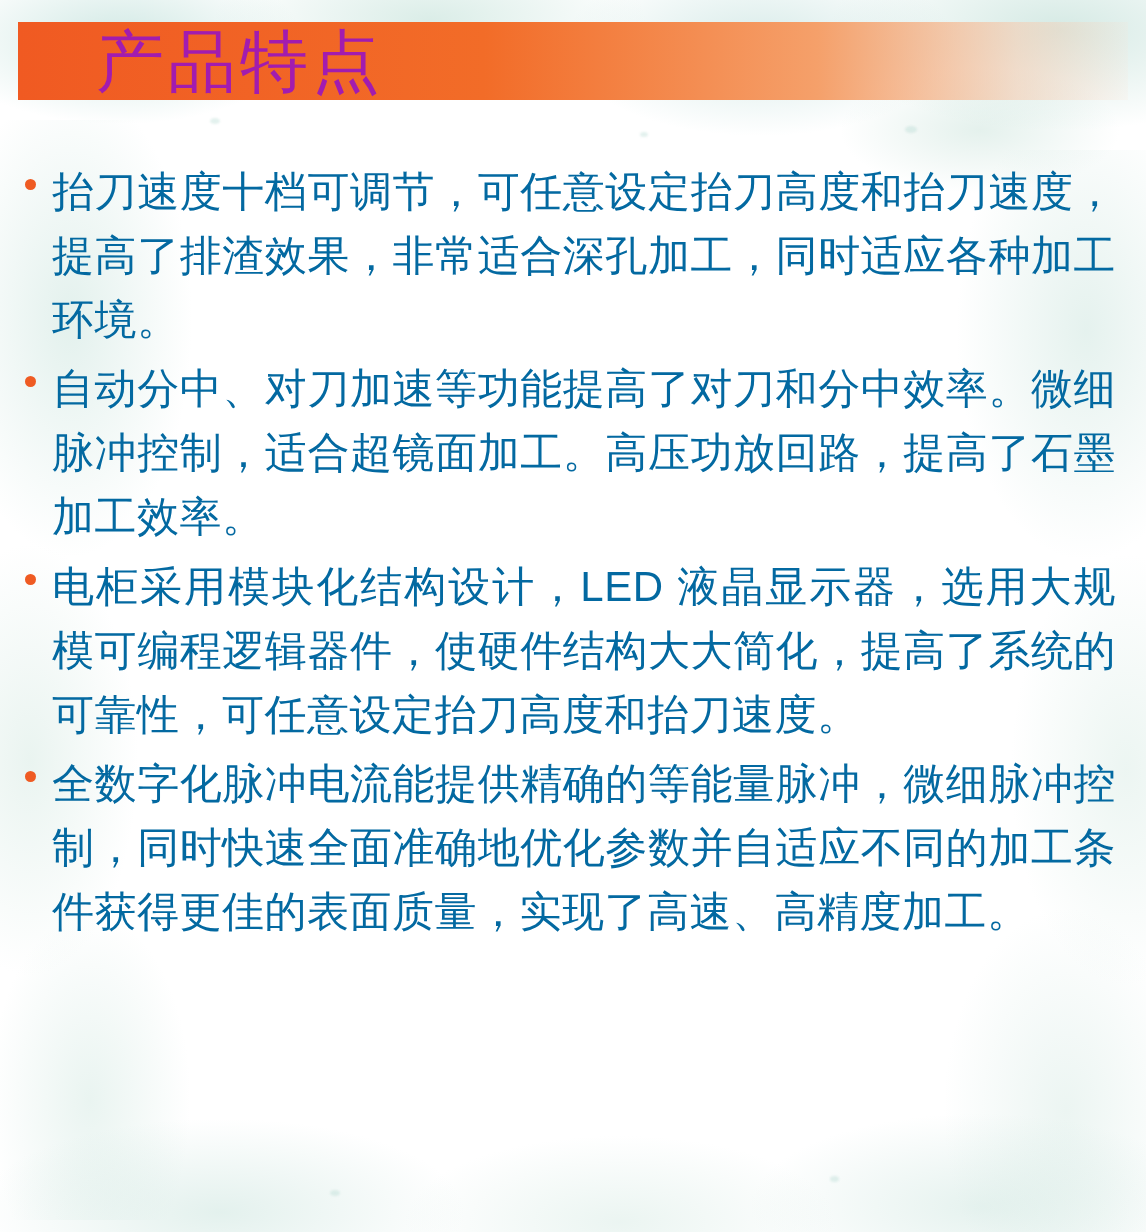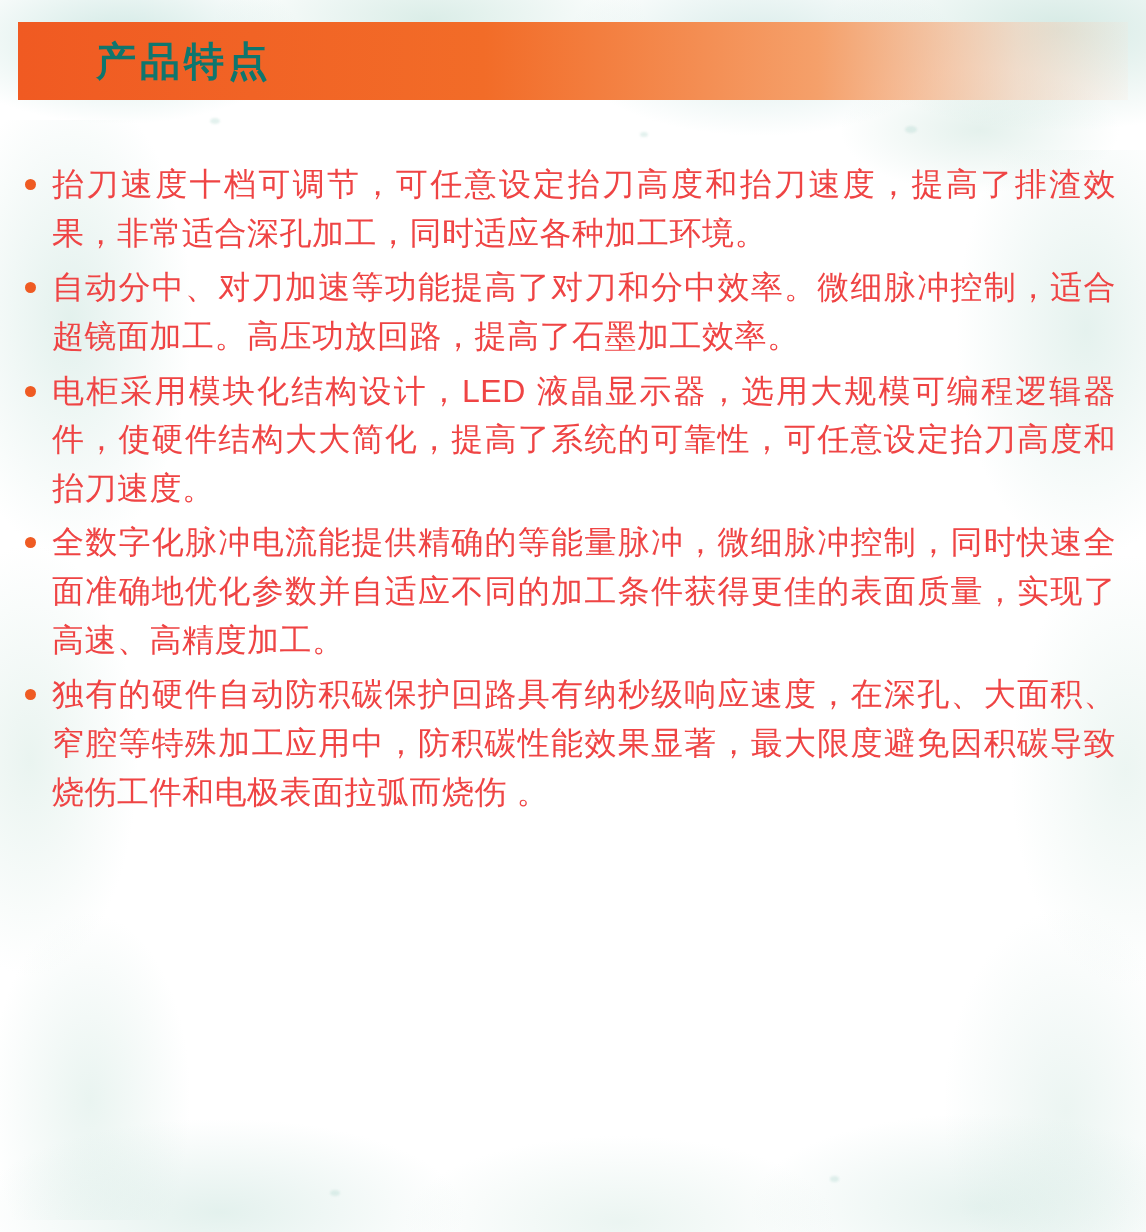--- a/index.html
+++ b/index.html
@@ -84,23 +84,23 @@
     height: 78px;
     background: linear-gradient(90deg, #f05a22 0%, #f26c28 42%, #f5a06a 72%, rgba(247, 201, 172, 0.55) 90%, rgba(250, 225, 210, 0.15) 100%);
     z-index: 2;
   }
   .header-title {
     position: absolute;
     top: 24px;
     left: 96px;
     height: 74px;
     line-height: 74px;
-    color: #0f766e;
-    font-size: 40px;
-    font-weight: bold;
+    color: #a21caf;
+    font-size: 68px;
+    font-weight: normal;
     letter-spacing: 4px;
     z-index: 3;
     white-space: nowrap;
   }
 
   
   .features {
     position: absolute;
     top: 160px;
     left: 8px;
@@ -121,22 +121,22 @@
   }
   .bullet span {
     display: block;
     width: 11px;
     height: 11px;
     border-radius: 50%;
     background: #ef5b23;
   }
   .feature-text {
     flex: 1 1 auto;
-    color: #ef4444;
-    font-size: 32px;
+    color: #0369a1;
+    font-size: 42px;
     line-height: 1.52;
     letter-spacing: 0.5px;
     text-align: justify;
     padding-right: 22px;
     font-weight: 500;
   }
 </style>
 </head>
 <body>
 
@@ -178,20 +178,14 @@
     <div class="feature-text">电柜采用模块化结构设计，LED 液晶显示器，选用大规模可编程逻辑器件，使硬件结构大大简化，提高了系统的可靠性，可任意设定抬刀高度和抬刀速度。</div>
   </div>
 
   <div class="feature-item">
     <div class="bullet">
         <span></span>
       </div>
     <div class="feature-text">全数字化脉冲电流能提供精确的等能量脉冲，微细脉冲控制，同时快速全面准确地优化参数并自适应不同的加工条件获得更佳的表面质量，实现了高速、高精度加工。</div>
   </div>
 
-  <div class="feature-item">
-    <div class="bullet">
-        <span></span>
-      </div>
-    <div class="feature-text">独有的硬件自动防积碳保护回路具有纳秒级响应速度，在深孔、大面积、窄腔等特殊加工应用中，防积碳性能效果显著，最大限度避免因积碳导致烧伤工件和电极表面拉弧而烧伤 。</div>
-  </div>
 
 </div>
 
 </body></html>

